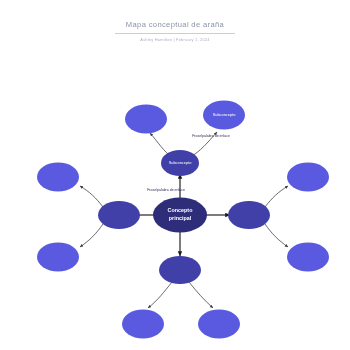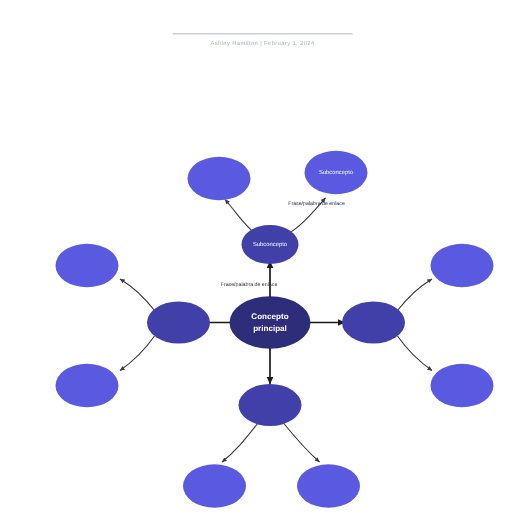--- a/index.html
+++ b/index.html
@@ -85,20 +85,21 @@
     stroke: #1b1b1b;
     stroke-width: 1.15;
   }
 </style>
 </head>
 <body>
 
 <div id="canvas">
 
   <div class="header">
+    <div class="doc-title">Mapa conceptual de araña</div>
     <div class="title-rule"></div>
     <div class="doc-byline">Ashley Hamilton  |  February 1, 2024</div>
   </div>
 
   <svg class="diagram" viewBox="0 0 350 350">
     <defs>
       <marker id="arrow" markerWidth="5" markerHeight="5" refX="4.2" refY="2" orient="auto" markerUnits="strokeWidth">
         <path d="M0,0 L4.4,2 L0,4 z" fill="#1b1b1b"></path>
       </marker>
       <marker id="arrow-thin" markerWidth="5" markerHeight="5" refX="4.2" refY="2" orient="auto" markerUnits="strokeWidth">

